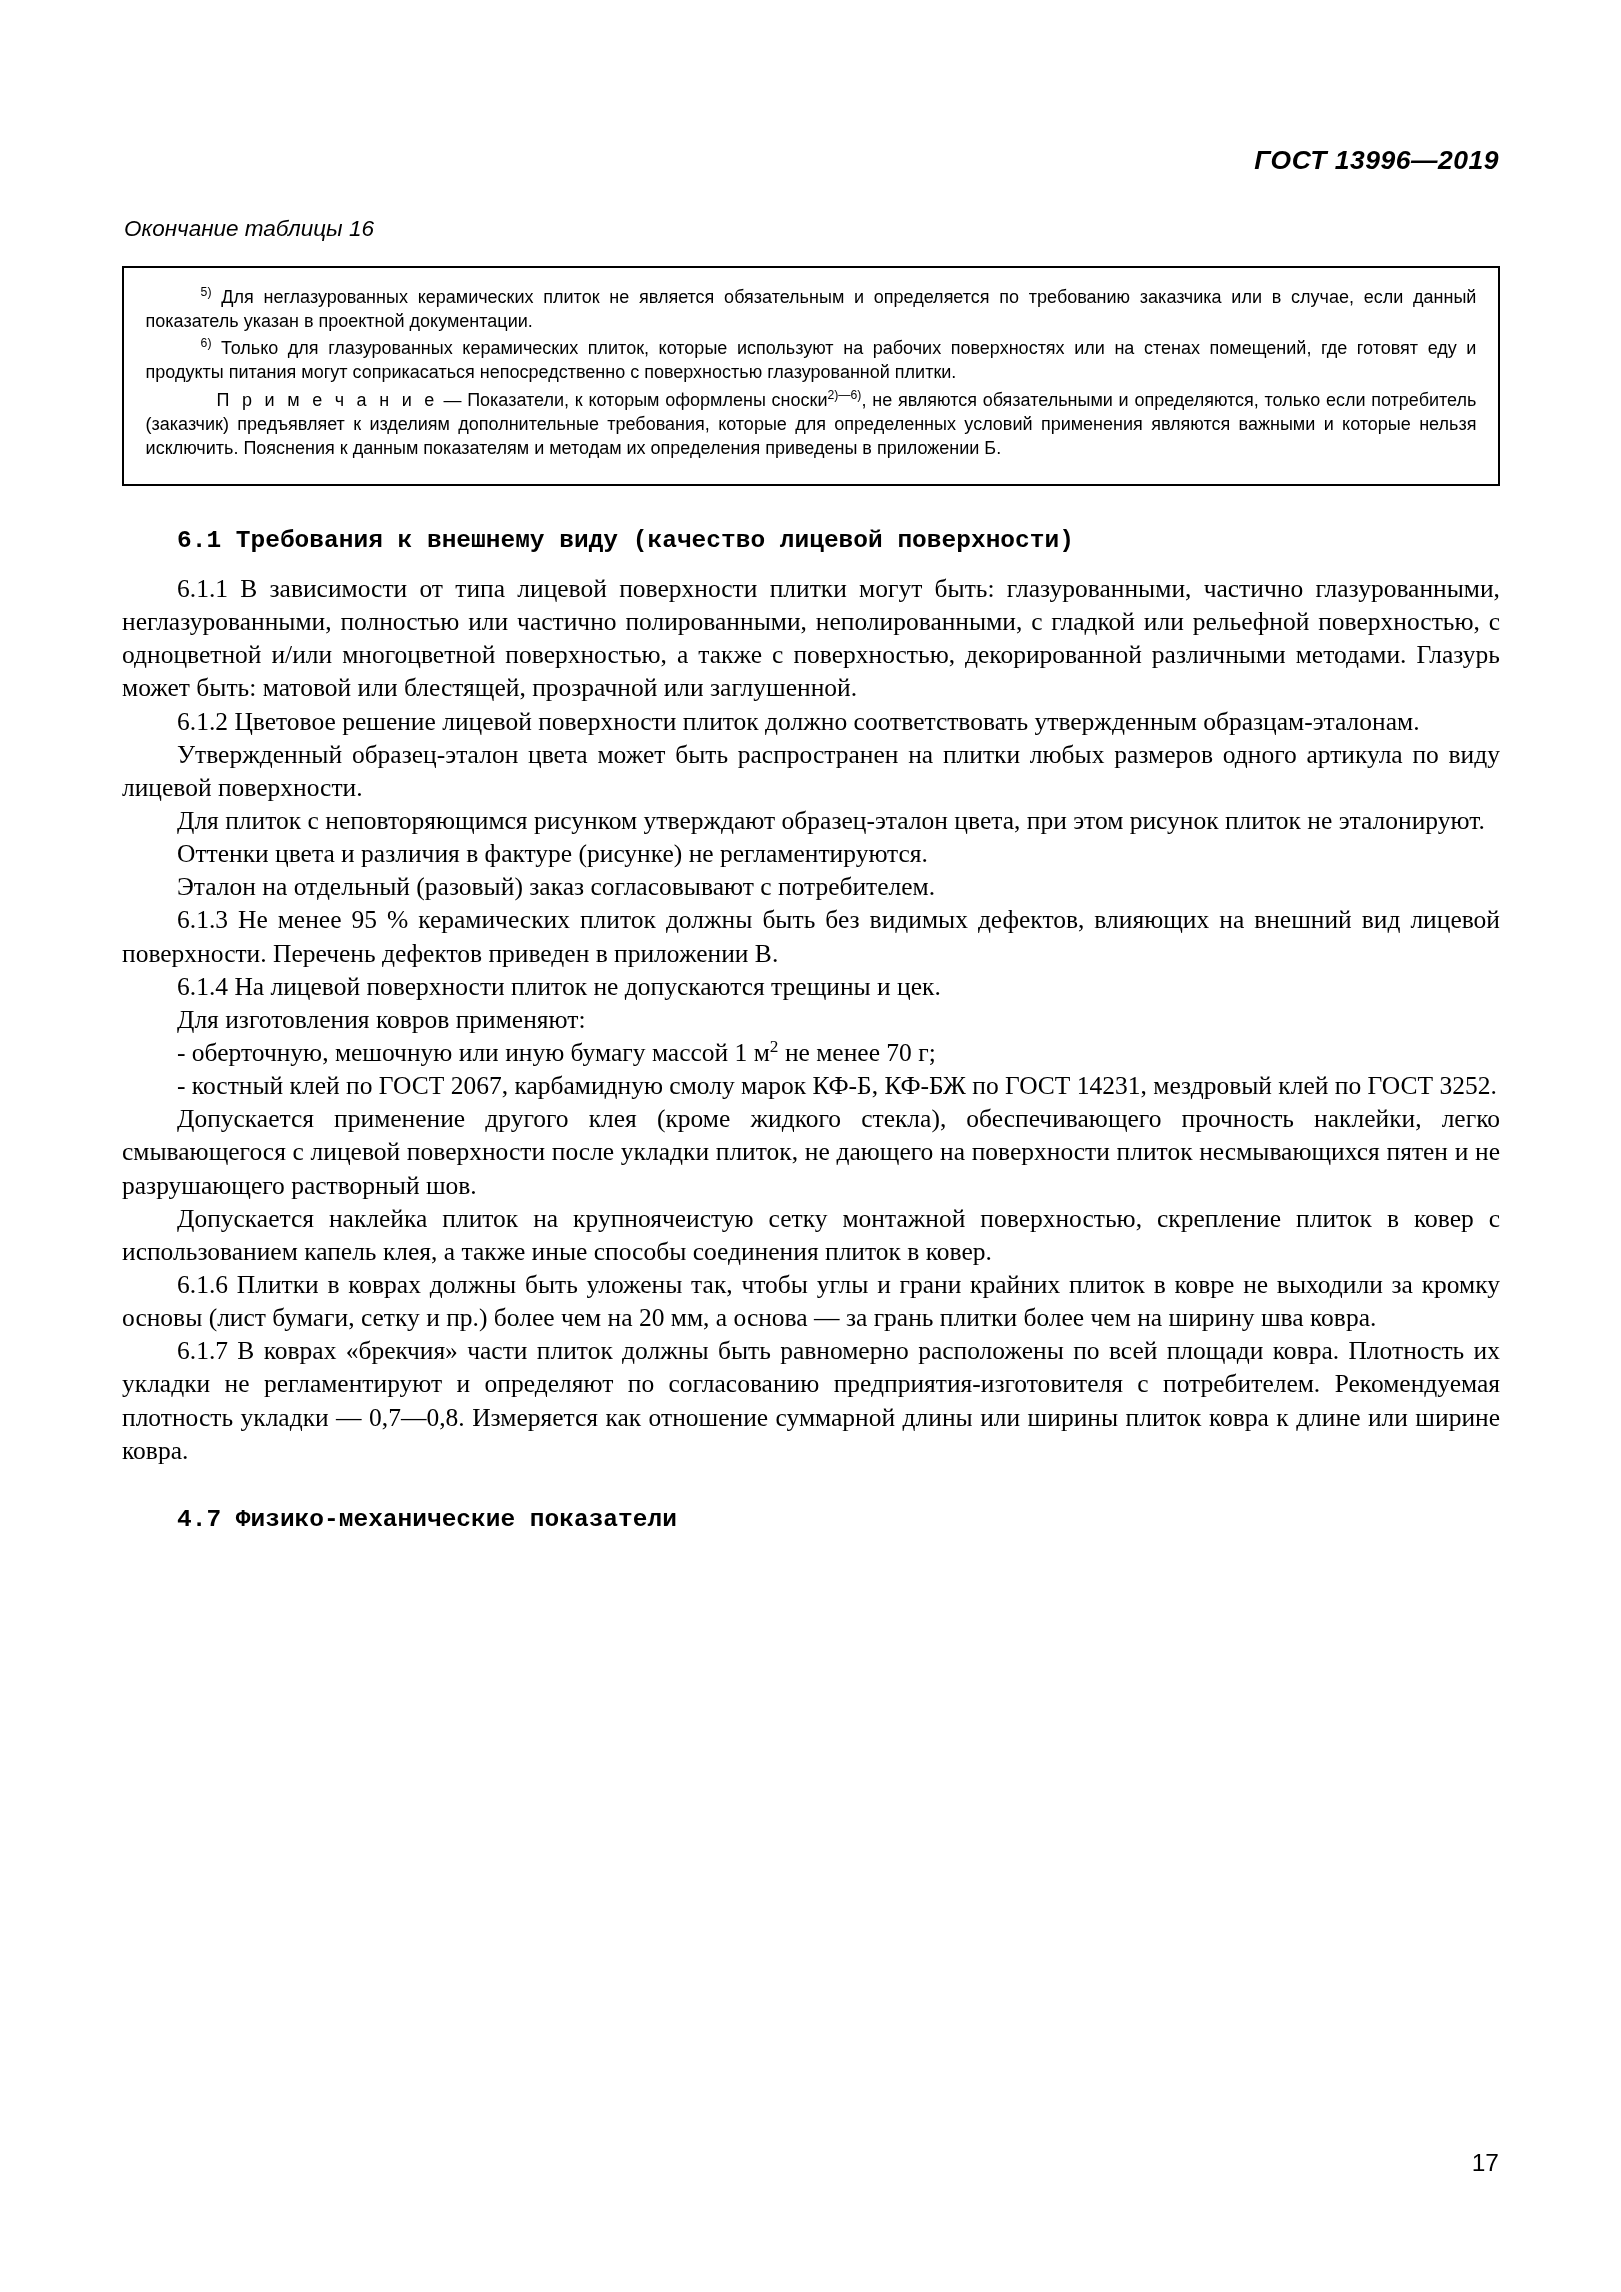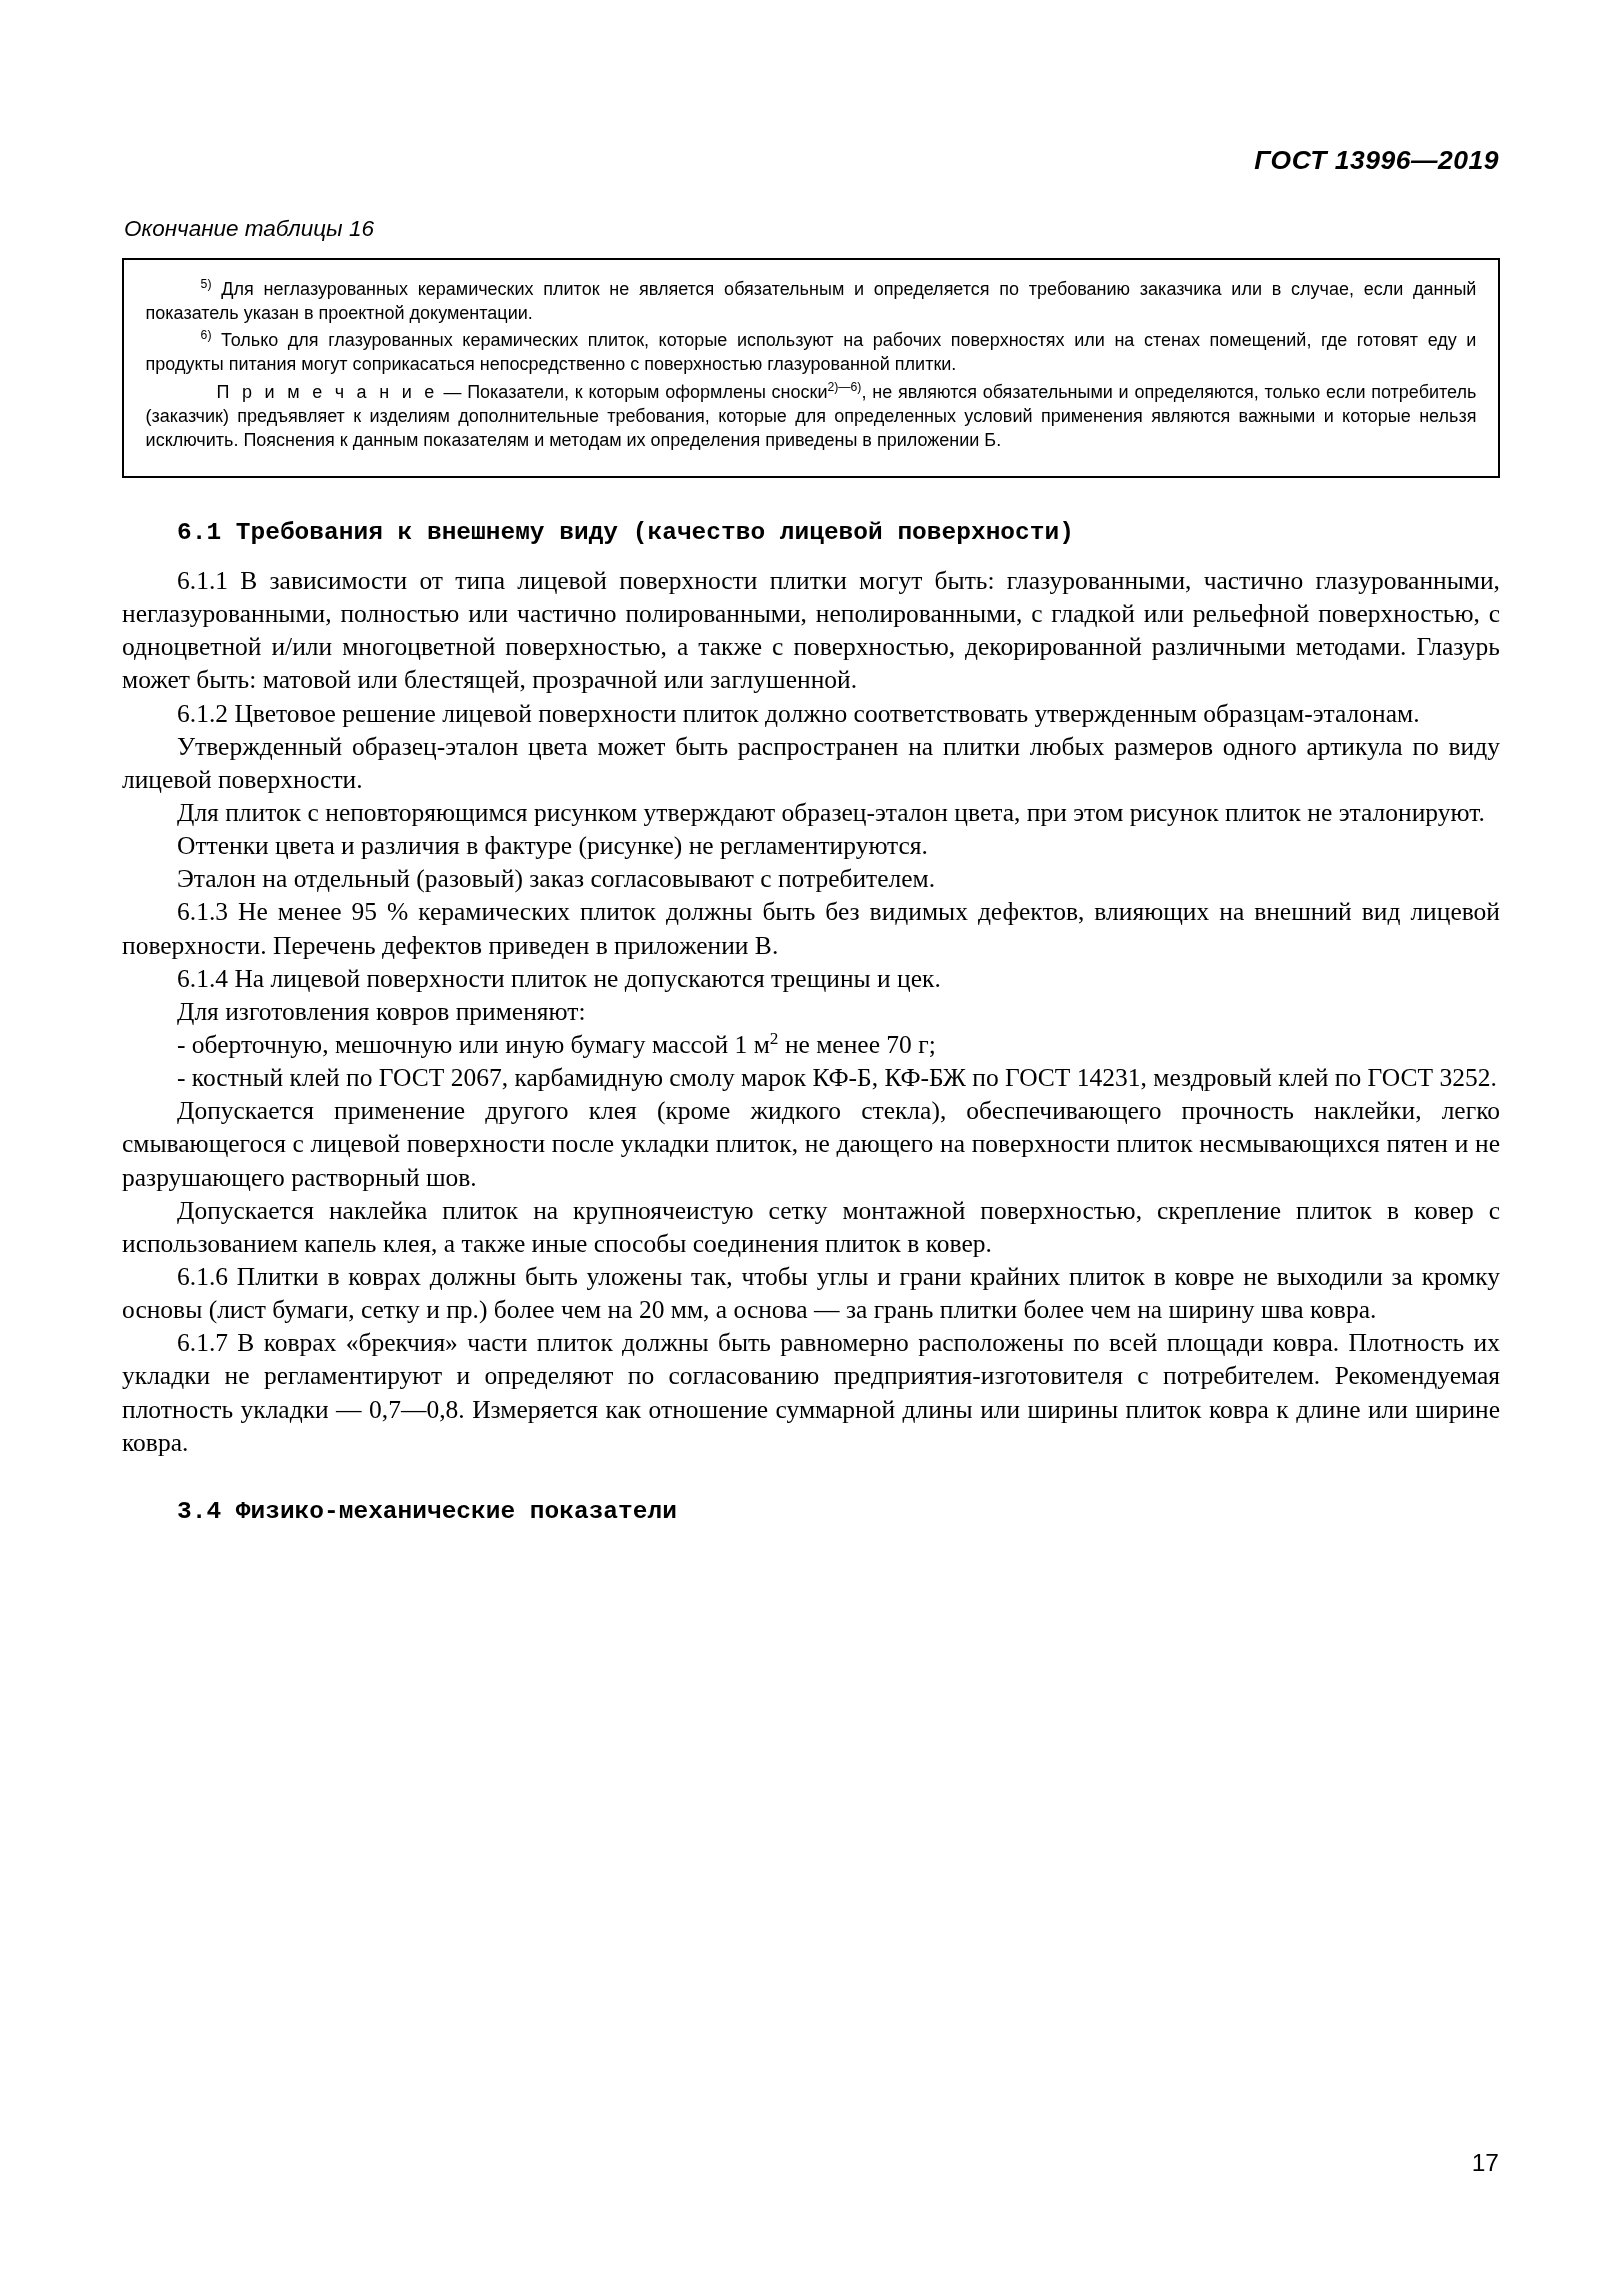--- a/index.html
+++ b/index.html
@@ -35,21 +35,21 @@
   .content {
     position: absolute;
     top: 216px;
     left: 122px;
     width: 1378px;
   }
   .table-caption {
     font-family: "Liberation Sans", sans-serif;
     font-style: italic;
     font-size: 22.5px;
-    margin: 0 0 16px 2px;
+    margin: 0 0 24px 2px;
   }
   .note-box {
     border: 2.9px solid #000000;
     padding: 17.6px 21.6px 19.6px 21.6px;
     box-sizing: border-box;
   }
   .note-box p {
     margin: 0 0 3.9px 0;
     font-family: "Liberation Sans", sans-serif;
     font-size: 18px;
@@ -124,21 +124,21 @@
     <p class="body">6.1.3  Не менее 95 % керамических плиток должны быть без видимых дефектов, влияющих на внешний вид лицевой поверхности. Перечень дефектов приведен в приложении В.</p>
     <p class="body">6.1.4  На лицевой поверхности плиток не допускаются трещины и цек.</p>
     <p class="body">Для изготовления ковров применяют:</p>
     <p class="body"><span>- оберточную, мешочную или иную бумагу массой 1 м</span><sup>2</sup><span> не менее 70 г;</span></p>
     <p class="body">- костный клей по ГОСТ 2067, карбамидную смолу марок КФ-Б, КФ-БЖ по ГОСТ 14231, мездровый клей по ГОСТ 3252.</p>
     <p class="body">Допускается применение другого клея (кроме жидкого стекла), обеспечивающего прочность наклейки, легко смывающегося с лицевой поверхности после укладки плиток, не дающего на поверхности плиток несмывающихся пятен и не разрушающего растворный шов.</p>
     <p class="body">Допускается наклейка плиток на крупноячеистую сетку монтажной поверхностью, скрепление плиток в ковер с использованием капель клея, а также иные способы соединения плиток в ковер.</p>
     <p class="body">6.1.6  Плитки в коврах должны быть уложены так, чтобы углы и грани крайних плиток в ковре не выходили за кромку основы (лист бумаги, сетку и пр.) более чем на 20 мм, а основа — за грань плитки более чем на ширину шва ковра.</p>
     <p class="body">6.1.7  В коврах «брекчия» части плиток должны быть равномерно расположены по всей площади ковра. Плотность их укладки не регламентируют и определяют по согласованию предприятия-изготовителя с потребителем. Рекомендуемая плотность укладки — 0,7—0,8. Измеряется как отношение суммарной длины или ширины плиток ковра к длине или ширине ковра.</p>
 
-    <h2 class="section second">3.4  Физико-механические показатели</h2>
+    <h2 class="section second">4.7  Физико-механические показатели</h2>
 
 
   </div>
 
   <div class="pagenum">17</div>
 
 </div>
 
 
 </body></html>

